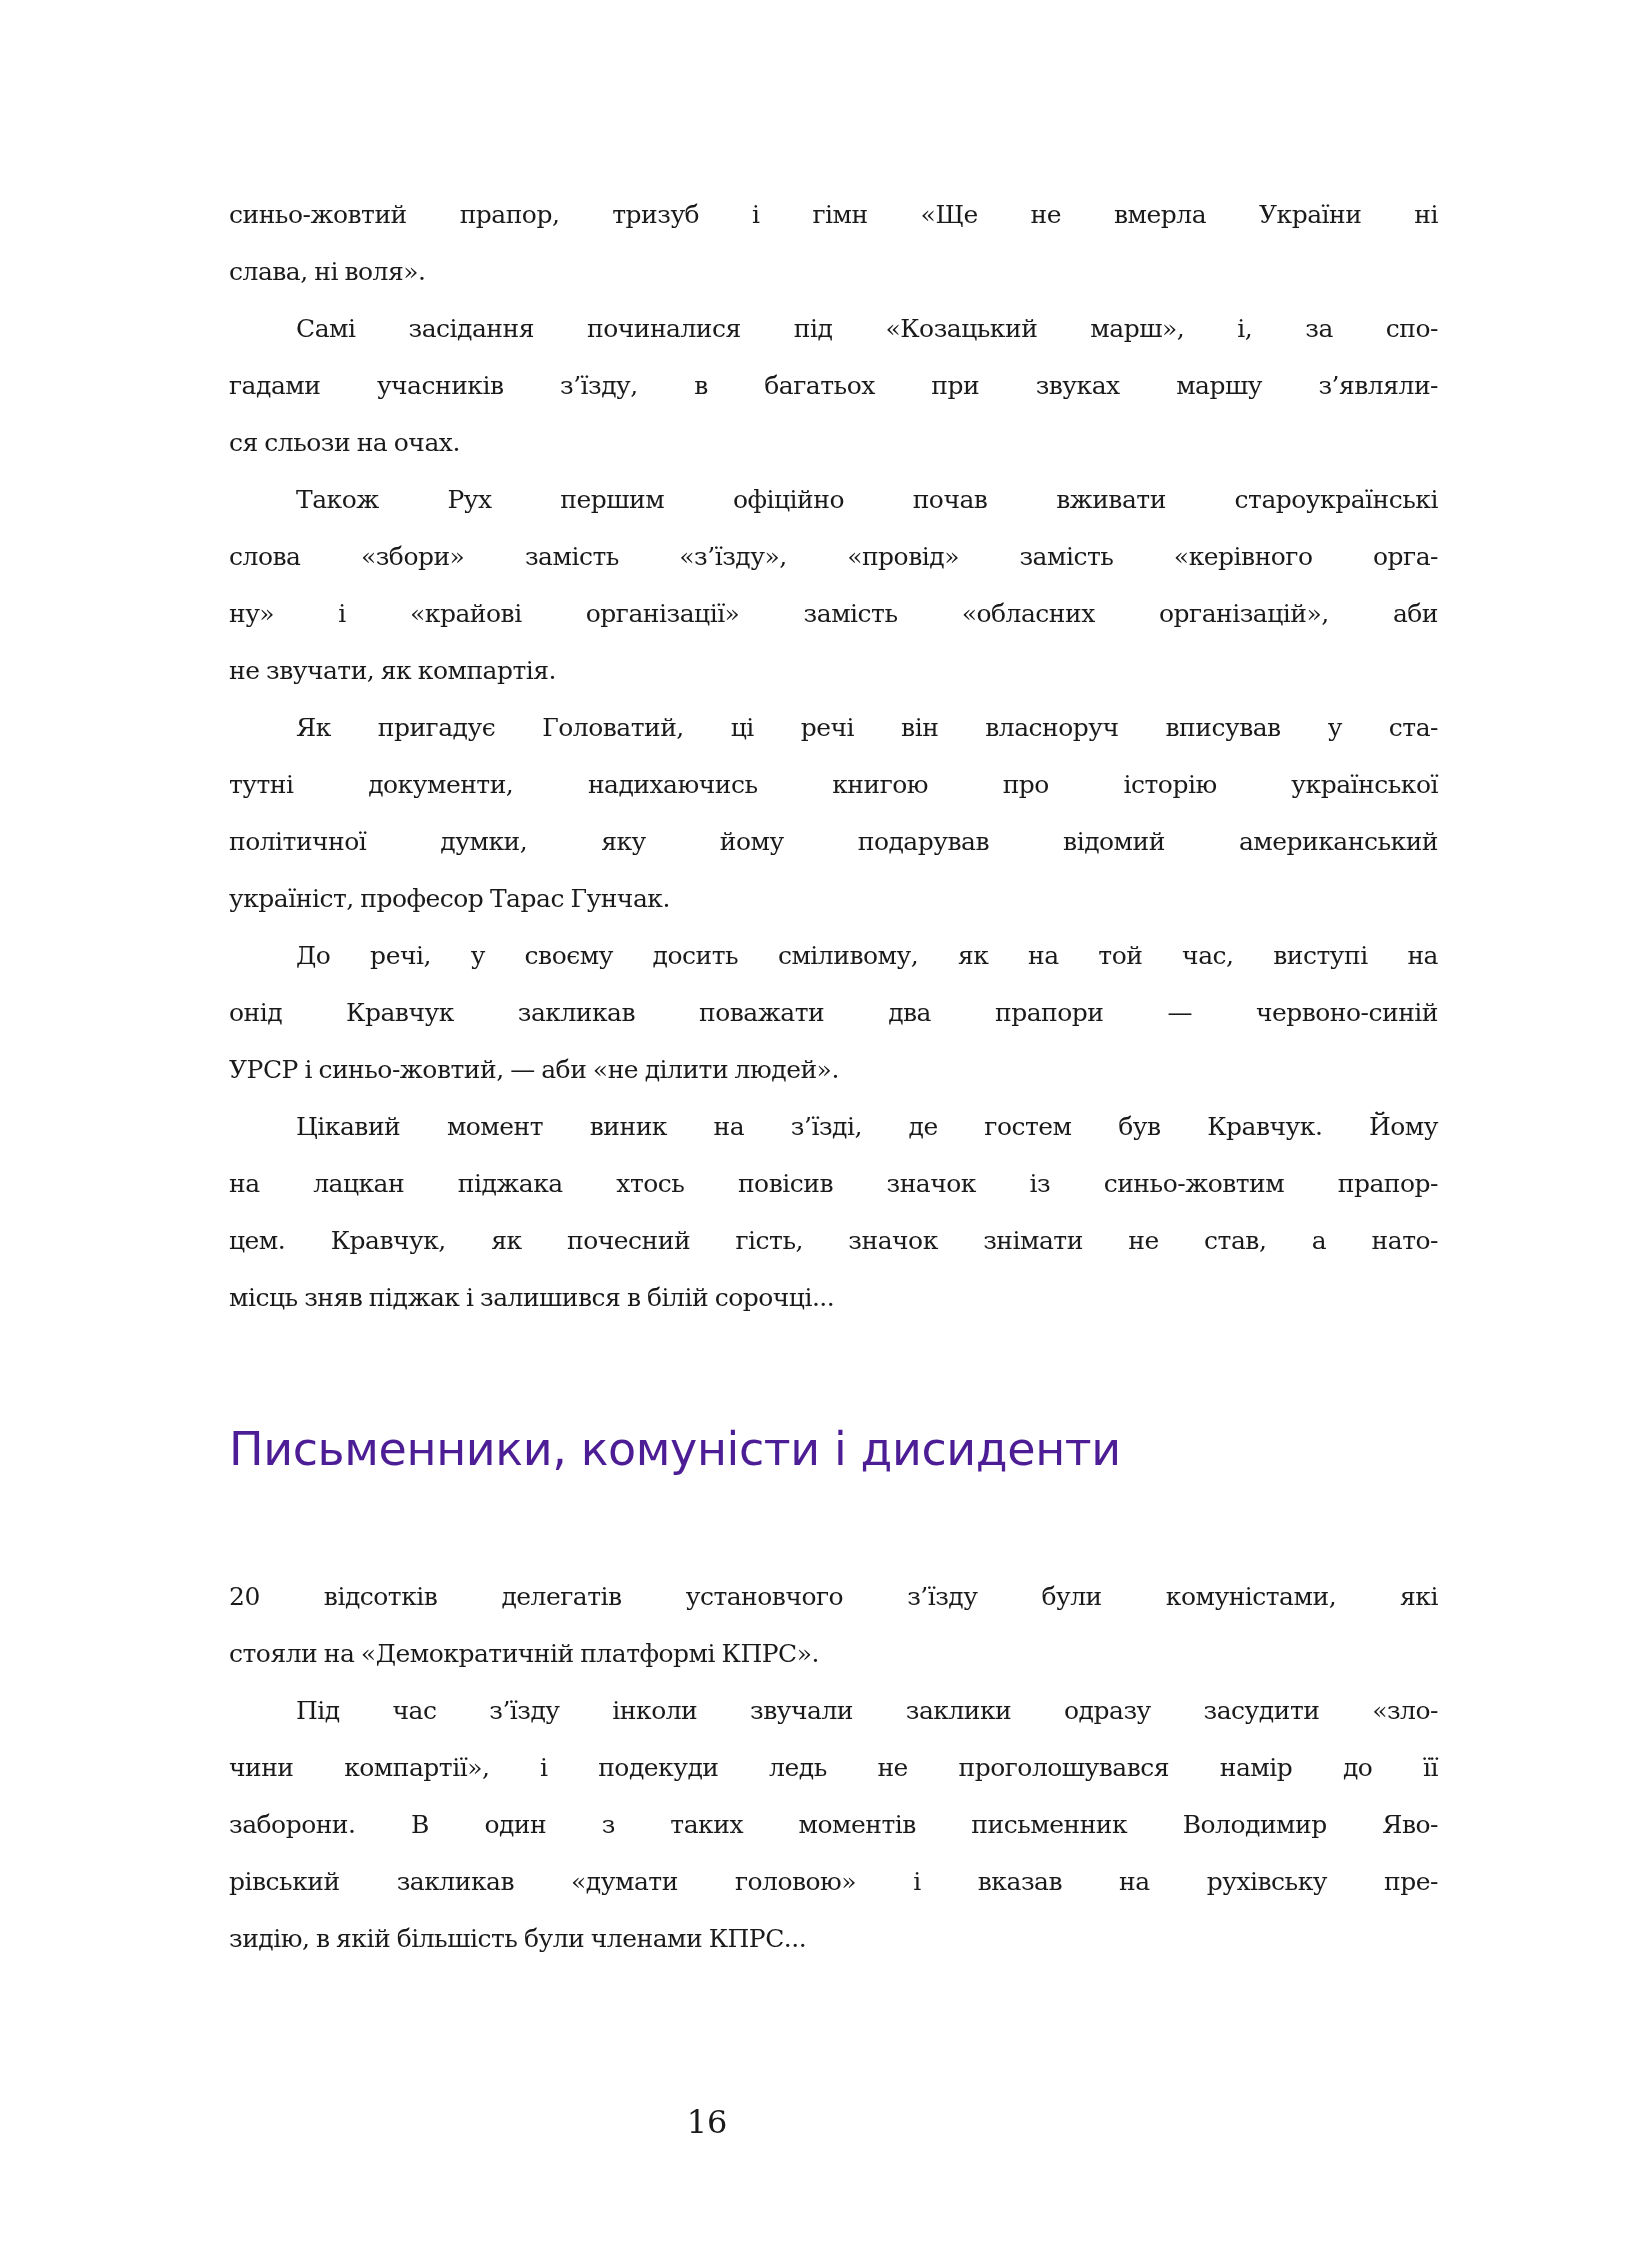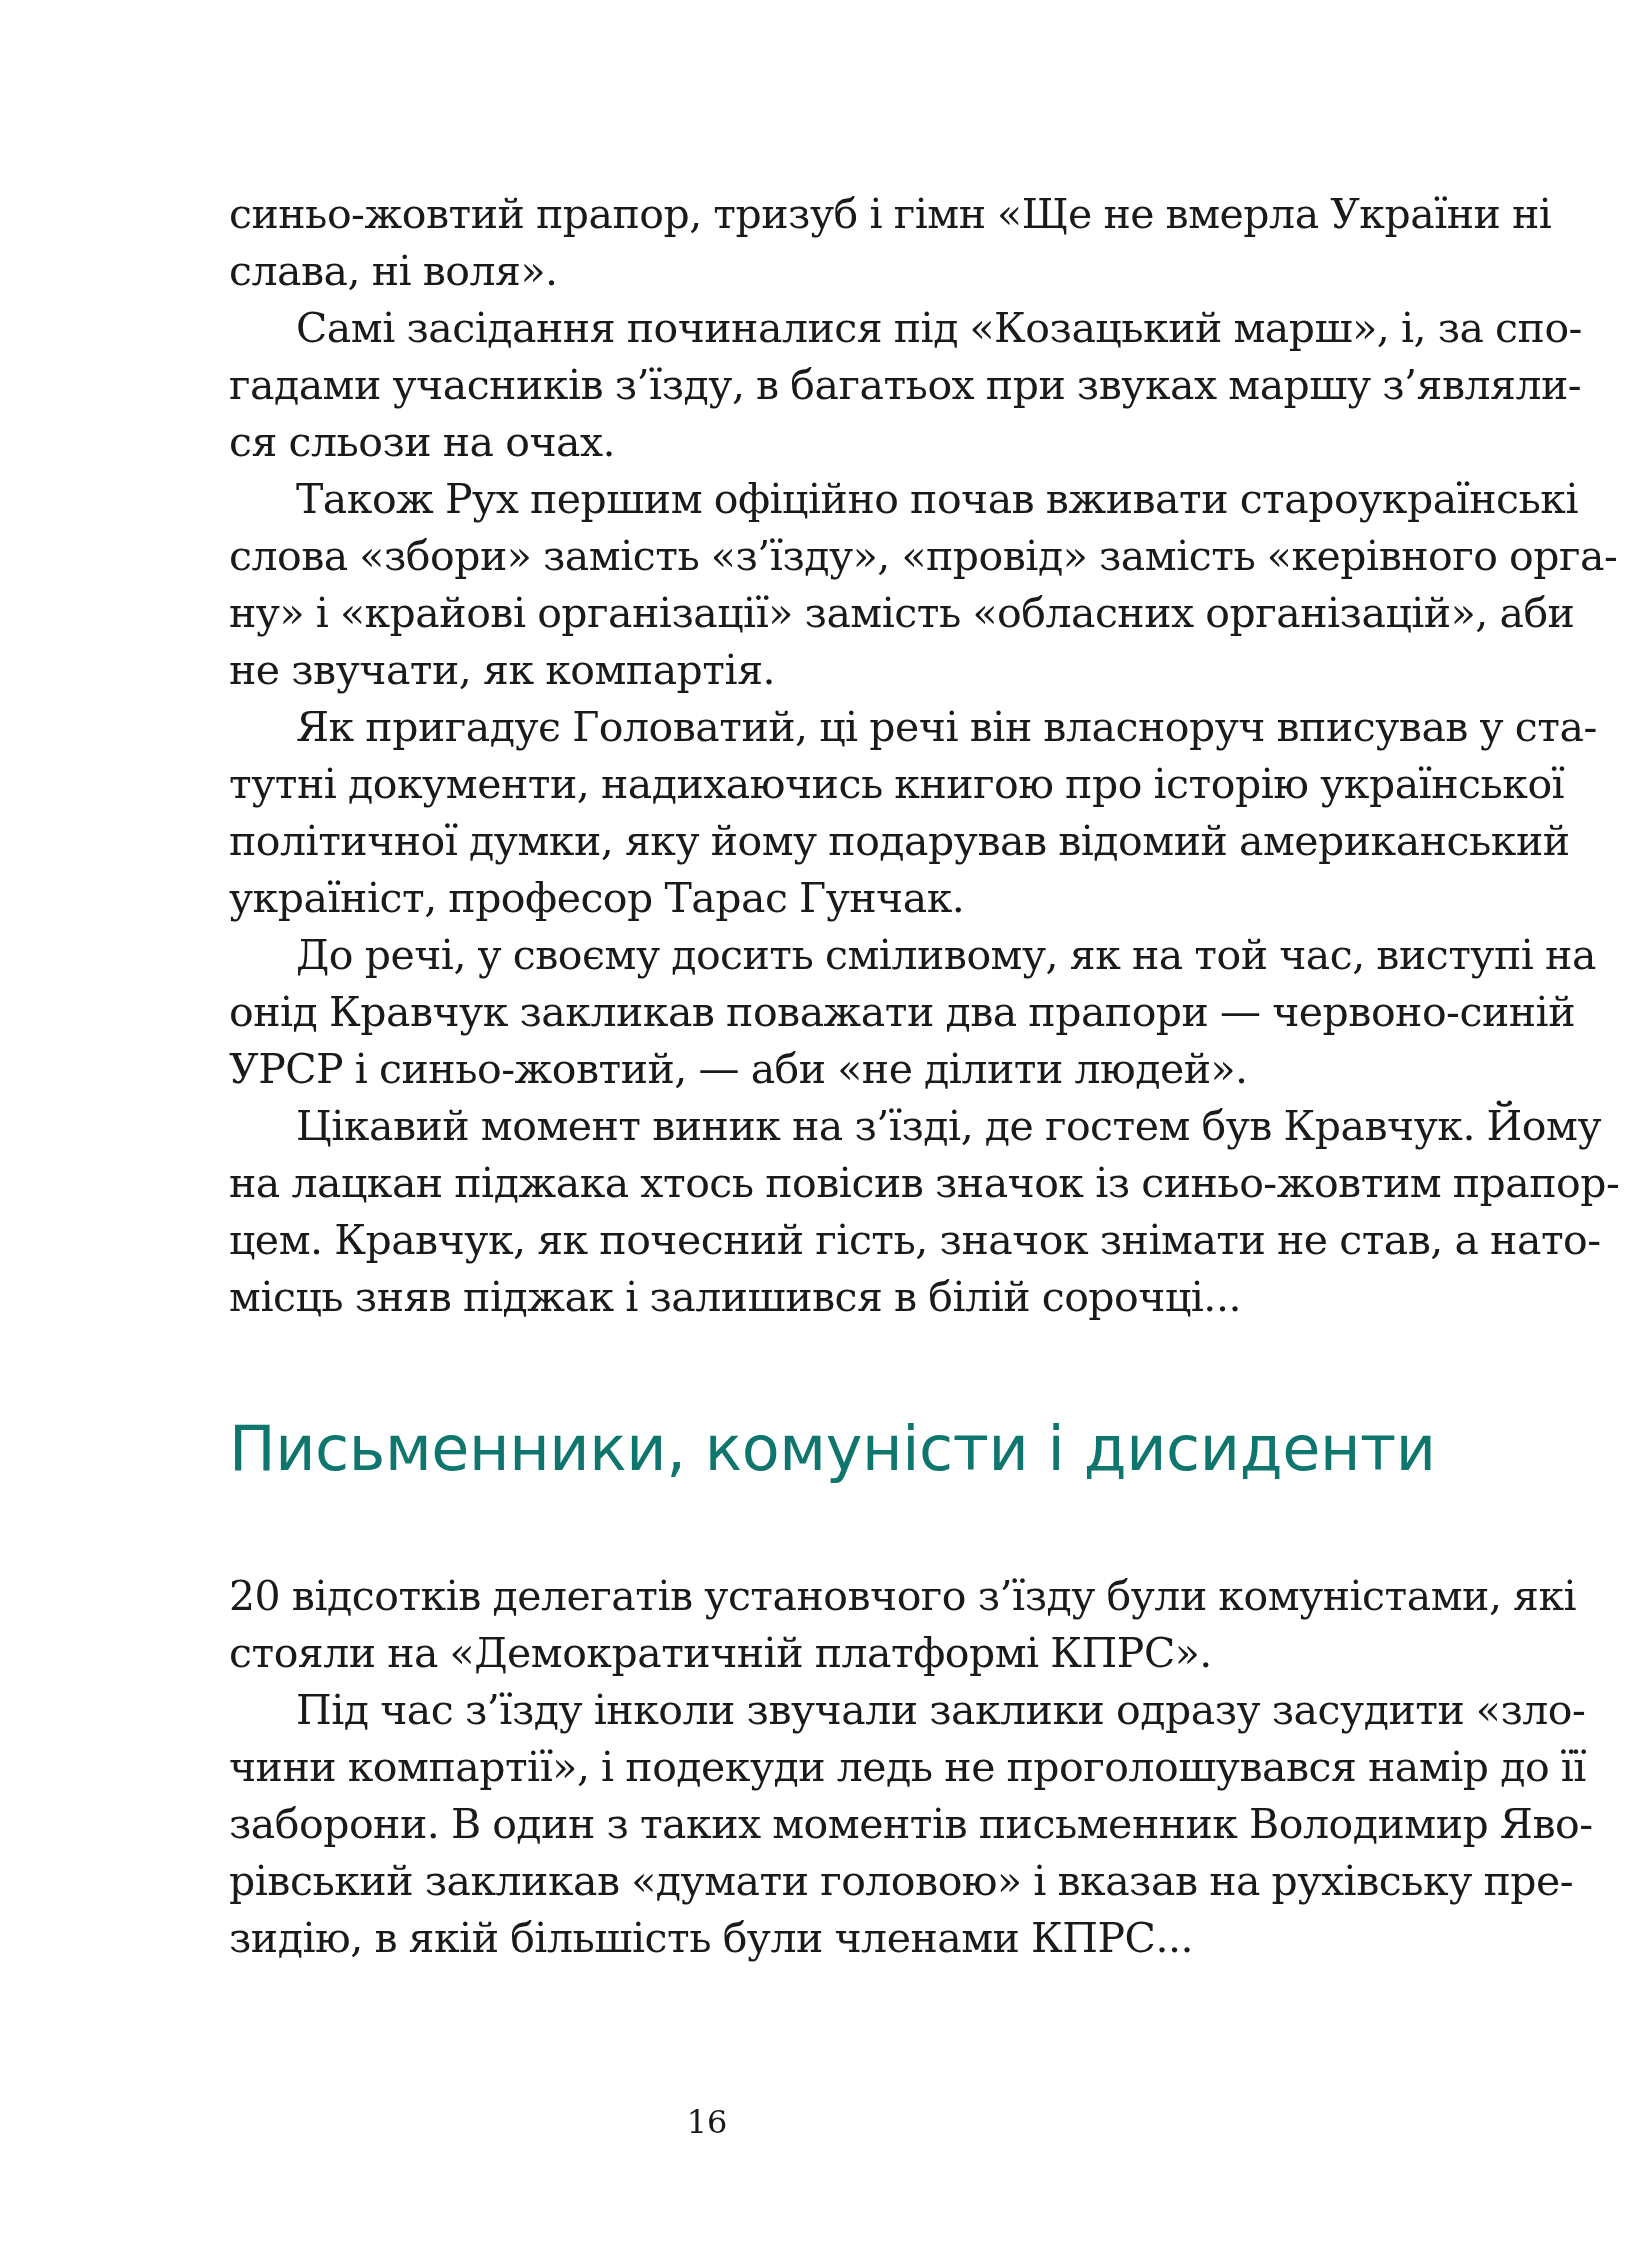--- a/index.html
+++ b/index.html
@@ -15,43 +15,43 @@
       color: #1a1a1a;
     }
     .page {
       position: absolute;
       left: 229px;
       top: 186px;
       width: 1209px;
     }
     .line {
       font-family: "DejaVu Serif", "Liberation Serif", serif;
-      font-size: 41px;
+      font-size: 25px;
       line-height: 57px;
       height: 57px;
       white-space: nowrap;
       letter-spacing: -0.5px;
       word-spacing: -0.9px;
     }
     .line.justify {
       text-align: justify;
       text-align-last: justify;
     }
     .line.indent {
       padding-left: 67px;
     }
     .heading {
       font-family: "DejaVu Sans", "Liberation Sans", sans-serif;
-      font-size: 62px;
+      font-size: 46px;
       font-weight: 500;
       line-height: 68px;
       margin-top: 89px;
       margin-bottom: 85px;
       letter-spacing: -0.4px;
-      color: #0f766e;
+      color: #4c1d95;
     }
     .page-number {
       position: absolute;
       top: 2103px;
       left: 0;
       width: 1414px;
       text-align: center;
       font-family: "DejaVu Serif", "Liberation Serif", serif;
       font-size: 32px;
       color: #1a1a1a;

